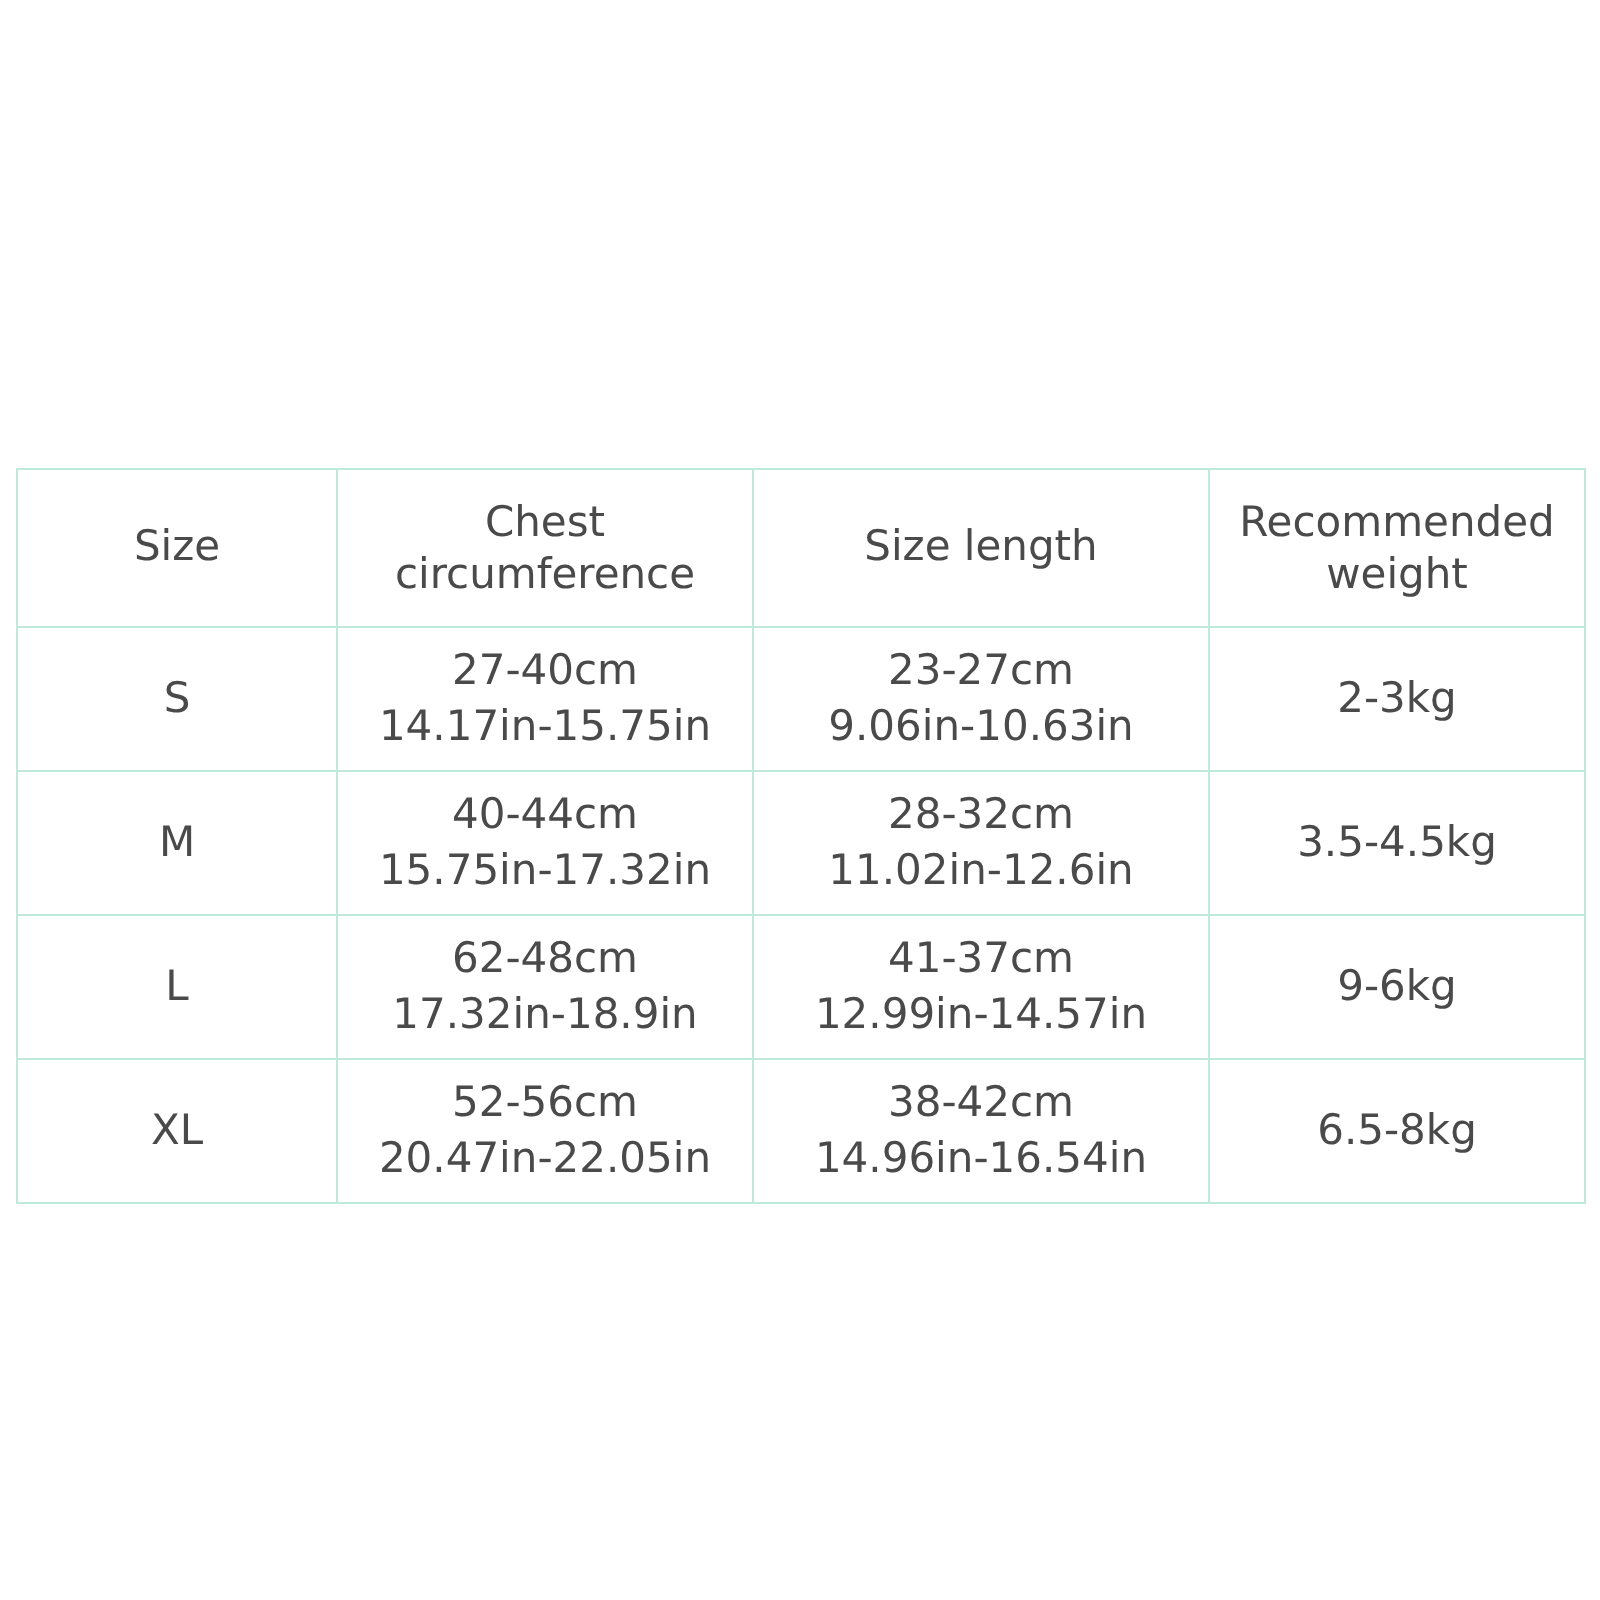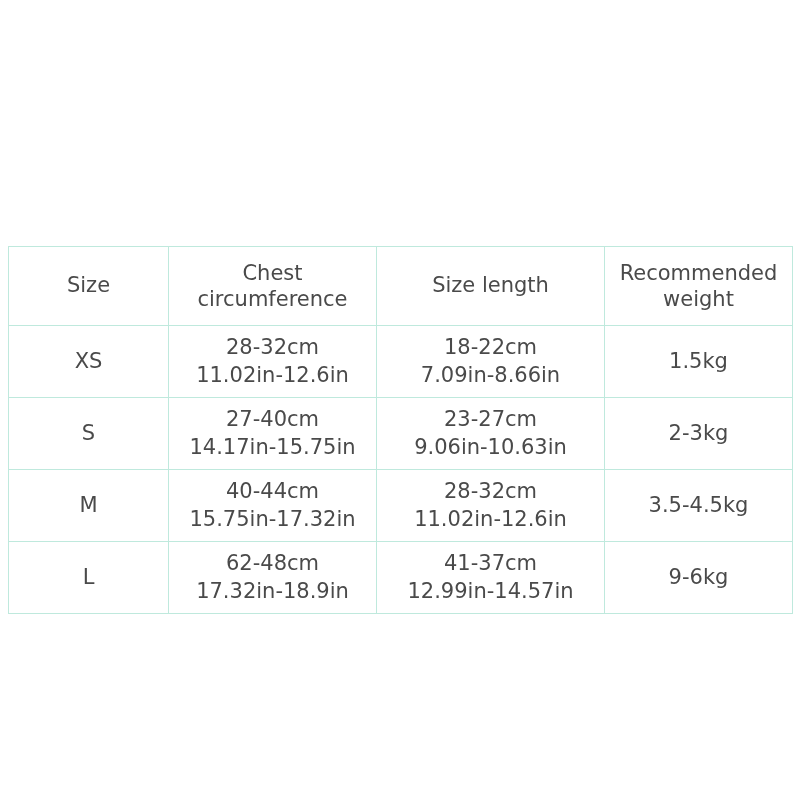--- a/index.html
+++ b/index.html
@@ -18,21 +18,21 @@
     position: absolute;
     left: 0;
     top: 0;
     width: 800px;
     height: 800px;
     background: #ffffff;
   }
   .table-wrap {
     position: absolute;
     left: 8px;
-    top: 246px;
+    top: 234px;
     width: 784px;
   }
   table.size-table {
     width: 784px;
     border-collapse: collapse;
     table-layout: fixed;
     background: #ffffff;
   }
   table.size-table td {
     border: 1px solid #bfe9dd;
@@ -97,36 +97,20 @@
           </td>
           <td>
             <span>Size length</span>
           </td>
           <td>
             <span class="head-two-line">Recommended</span>
             <span class="head-two-line">weight</span>
           </td>
         </tr>
 
-        <tr class="body-row">
-          <td class="cell-size">
-            <span>XS</span>
-          </td>
-          <td>
-            <span class="measure">28-32cm</span>
-            <span class="measure">11.02in-12.6in</span>
-          </td>
-          <td>
-            <span class="measure">18-22cm</span>
-            <span class="measure">7.09in-8.66in</span>
-          </td>
-          <td class="cell-weight">
-            <span>1.5kg</span>
-          </td>
-        </tr>
 
         <tr class="body-row">
           <td class="cell-size">
             <span>S</span>
           </td>
           <td>
             <span class="measure">27-40cm</span>
             <span class="measure">14.17in-15.75in</span>
           </td>
           <td>
@@ -165,16 +149,32 @@
           </td>
           <td>
             <span class="measure">41-37cm</span>
             <span class="measure">12.99in-14.57in</span>
           </td>
           <td class="cell-weight">
             <span>9-6kg</span>
           </td>
         </tr>
 
+        <tr class="body-row">
+          <td class="cell-size">
+            <span>XL</span>
+          </td>
+          <td>
+            <span class="measure">52-56cm</span>
+            <span class="measure">20.47in-22.05in</span>
+          </td>
+          <td>
+            <span class="measure">38-42cm</span>
+            <span class="measure">14.96in-16.54in</span>
+          </td>
+          <td class="cell-weight">
+            <span>6.5-8kg</span>
+          </td>
+        </tr>
       </tbody>
     </table>
   </div>
 </div>
 
 </body></html>

